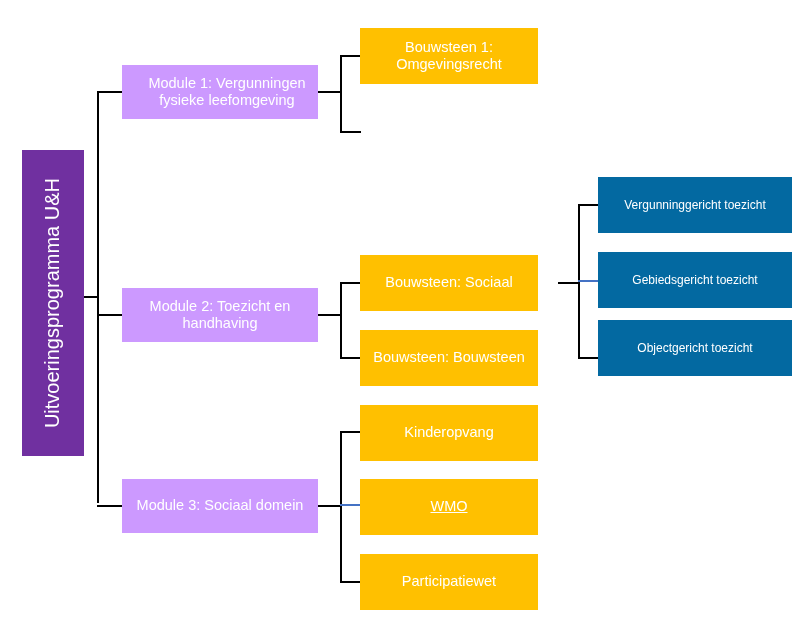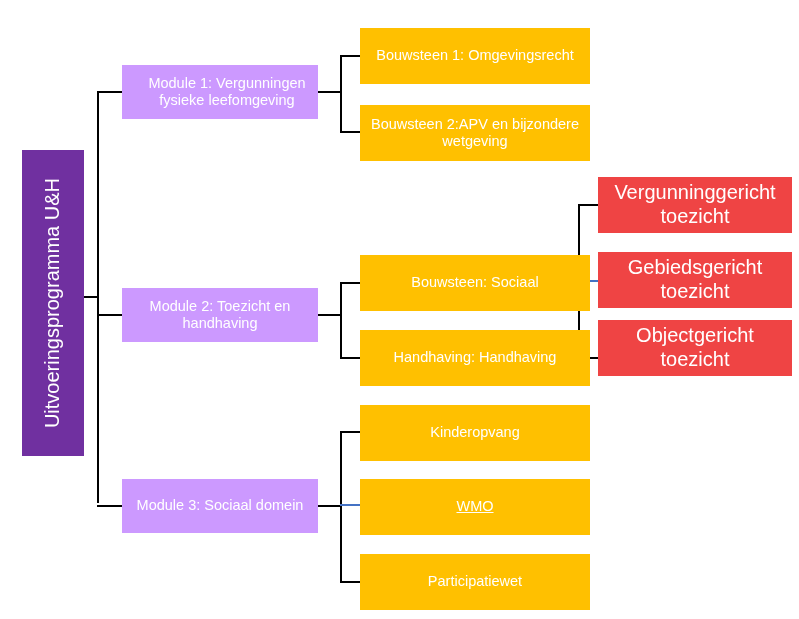--- a/index.html
+++ b/index.html
@@ -59,34 +59,34 @@
     height: 54px;
   }
   .module-1 { top: 65px; padding-left: 20px; }
   .module-2 { top: 288px; }
   .module-3 { top: 479px; }
   
   .bouwsteen {
     background: #FFC000;
     font-size: 14.5px;
     left: 360px;
-    width: 230px;
+    width: 178px;
     height: 56px;
   }
   .bs-1 { top: 28px; }
   .bs-2 { top: 105px; }
   .bs-3 { top: 255px; }
   .bs-4 { top: 330px; }
   .bs-5 { top: 405px; }
   .bs-6 { top: 479px; text-decoration: underline; }
   .bs-7 { top: 554px; }
   
   .sub {
-    background: #ef4444;
-    font-size: 20px;
+    background: #0369a1;
+    font-size: 12px;
     left: 598px;
     width: 194px;
     height: 56px;
   }
   .sub-1 { top: 177px; }
   .sub-2 { top: 252px; }
   .sub-3 { top: 320px; }
   
   .conn {
     position: absolute;
@@ -142,28 +142,25 @@
   <div class="node module module-2">
     <span>Module 2: Toezicht en handhaving</span>
   </div>
   <div class="node module module-3">
     <span>Module 3: Sociaal domein</span>
   </div>
 
   <div class="node bouwsteen bs-1">
     <span>Bouwsteen 1: Omgevingsrecht</span>
   </div>
-  <div class="node bouwsteen bs-2">
-    <span>Bouwsteen 2:APV en bijzondere wetgeving</span>
-  </div>
   <div class="node bouwsteen bs-3">
     <span>Bouwsteen: Sociaal</span>
   </div>
   <div class="node bouwsteen bs-4">
-    <span>Handhaving: Handhaving</span>
+    <span>Bouwsteen: Bouwsteen</span>
   </div>
   <div class="node bouwsteen bs-5">
     <span>Kinderopvang</span>
   </div>
   <div class="node bouwsteen bs-6">
     <span>WMO</span>
   </div>
   <div class="node bouwsteen bs-7">
     <span>Participatiewet</span>
   </div>

